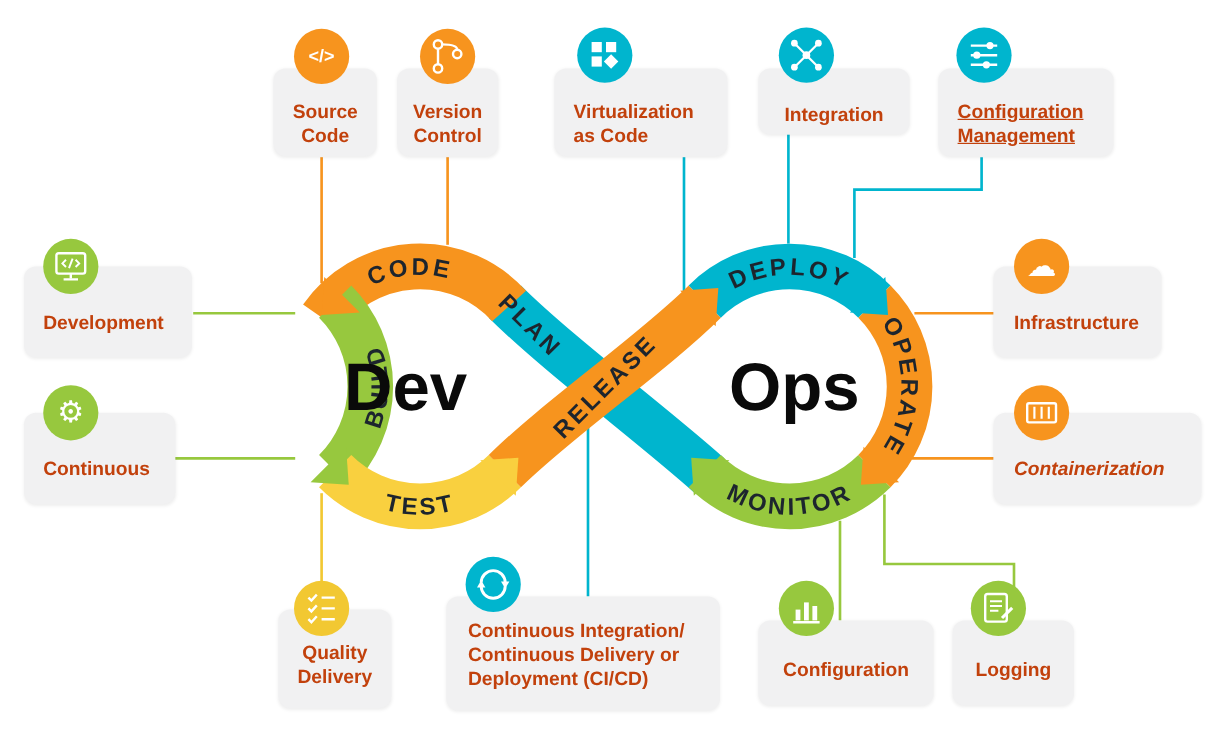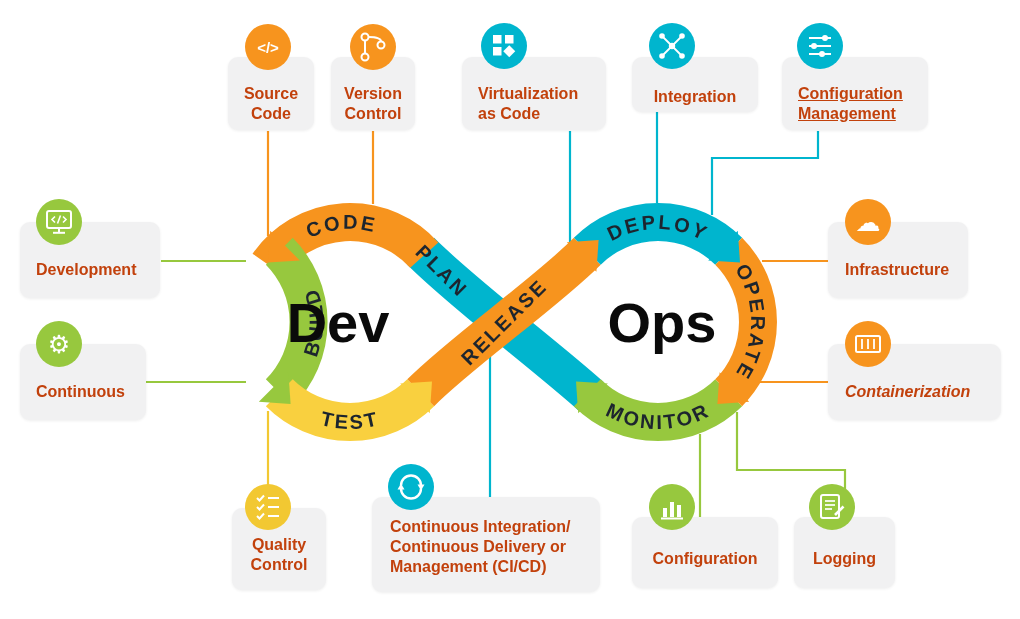--- a/index.html
+++ b/index.html
@@ -116,26 +116,26 @@
   <span class="label">Continuous</span>
 </div>
 <div class="card" style="left:828px;top:222px;width:140px;height:76px;padding:38px 0 0 17px;">
   <span class="label">Infrastructure</span>
 </div>
 <div class="card" style="left:828px;top:344px;width:173px;height:76px;padding:38px 0 0 17px;font-style:italic;">
   <span class="label">Containerization</span>
 </div>
 <div class="card t-center" style="left:232px;top:508px;width:94px;height:82px;padding-top:27px;">
   <span class="label">Quality
-Control</span>
+Delivery</span>
 </div>
 <div class="card" style="left:372px;top:497px;width:228px;height:95px;padding:20px 0 0 18px;">
   <span class="label">Continuous Integration/
 Continuous Delivery or
-Management (CI/CD)</span>
+Deployment (CI/CD)</span>
 </div>
 <div class="card t-center" style="left:632px;top:517px;width:146px;height:71px;padding-top:32px;">
   <span class="label">Configuration</span>
 </div>
 <div class="card t-center" style="left:794px;top:517px;width:101px;height:71px;padding-top:32px;">
   <span class="label">Logging</span>
 </div>
 
 <div class="icon bg-orange" style="left:245px;top:24px;">
   <span class="glyph">&lt;/&gt;</span>

